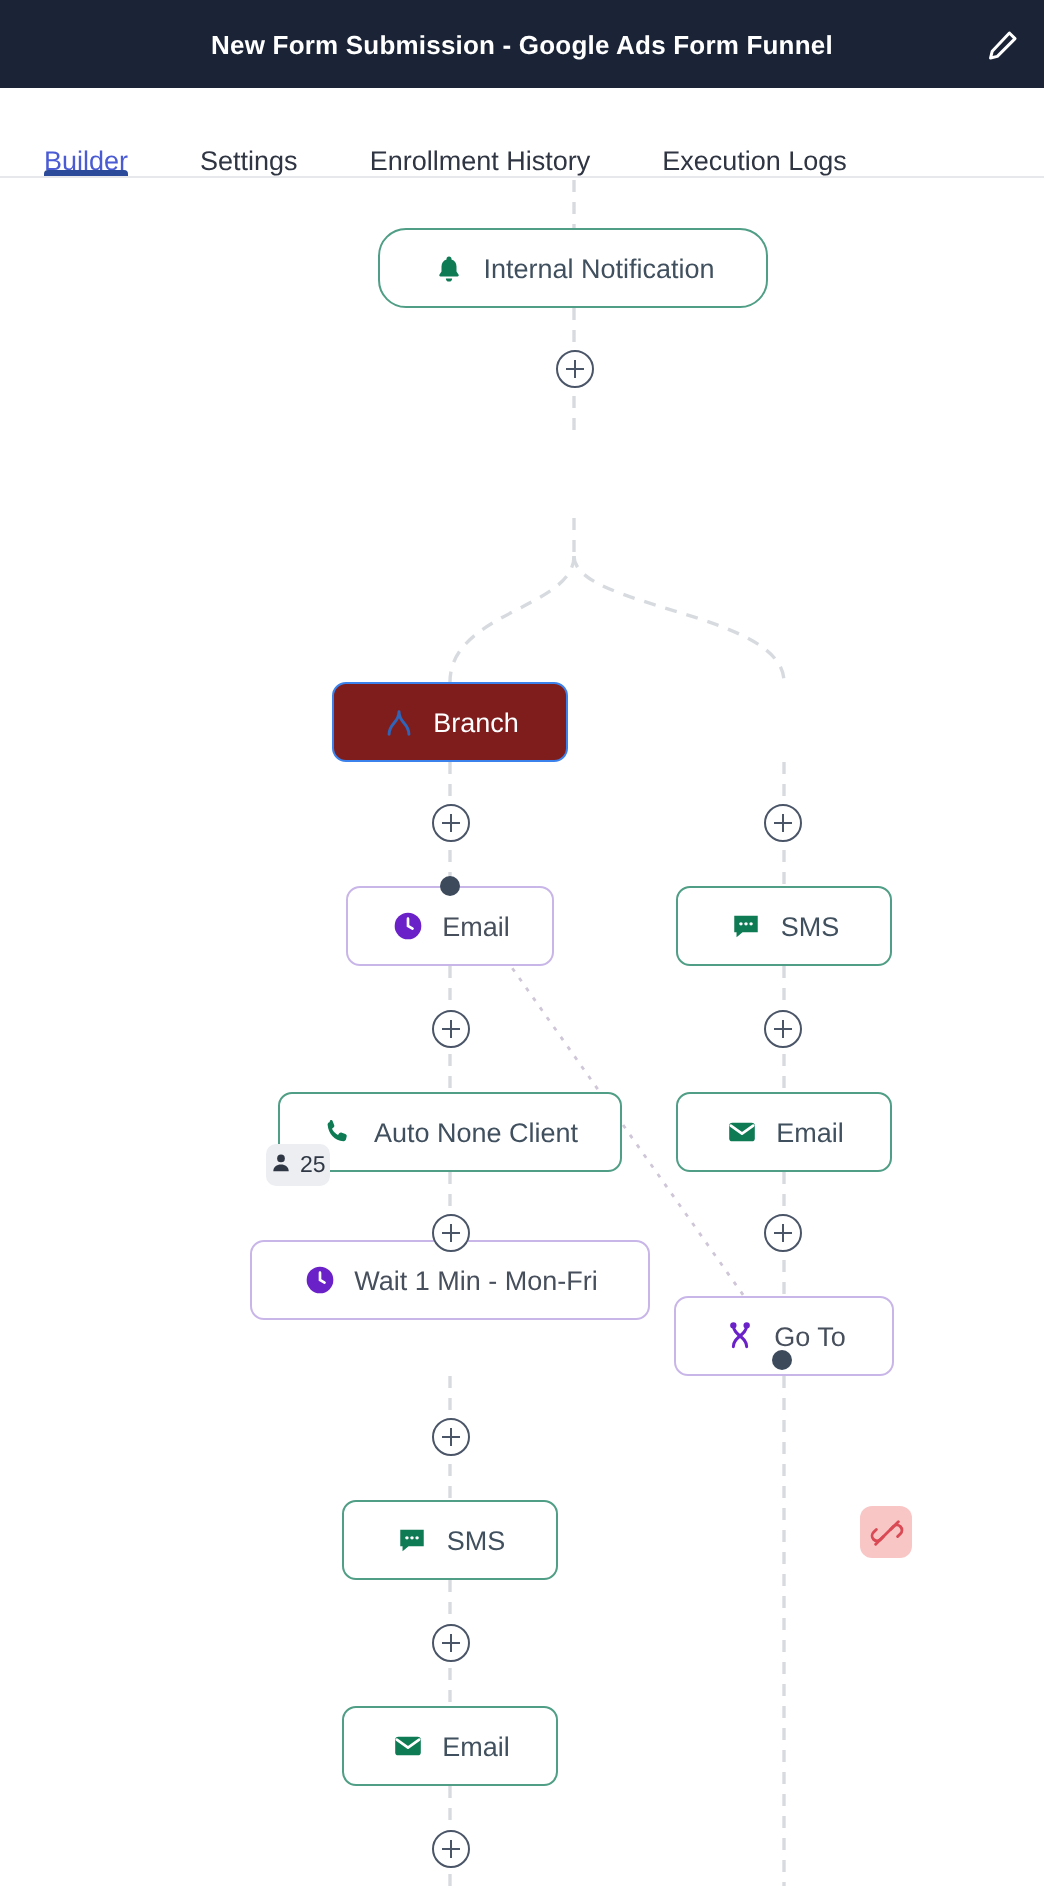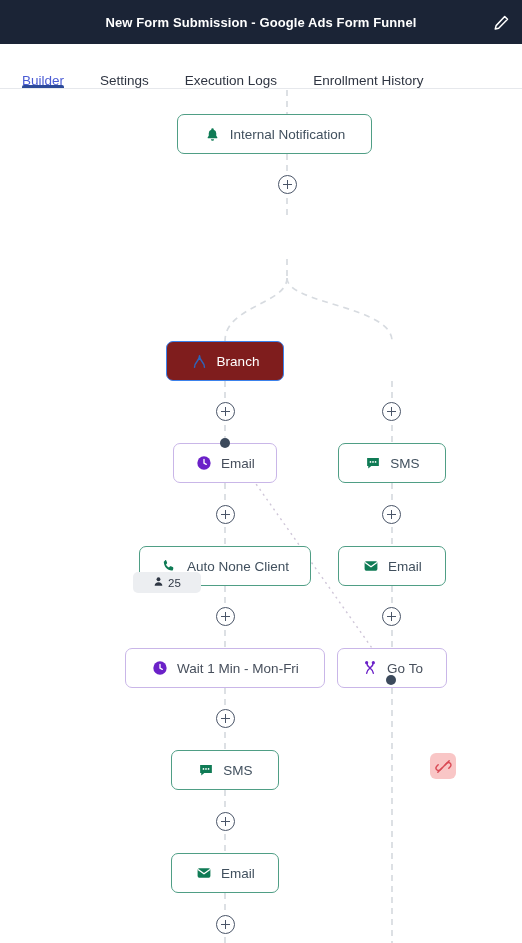--- a/index.html
+++ b/index.html
@@ -165,21 +165,21 @@
 
   
   .count-badge {
     position: absolute;
     height: 21px;
     border-radius: 5px;
     background: #eceef1;
     display: flex;
     align-items: center;
     gap: 4px;
-    padding: 0 20px;
+    padding: 0 2px;
     font-size: 11.5px;
     color: #2f3744;
     box-sizing: border-box;
     z-index: 9;
   }
   .unlink-badge {
     position: absolute;
     width: 26px;
     height: 26px;
     border-radius: 6px;
@@ -204,24 +204,24 @@
 </div>
 
 <div class="tabbar">
   <div class="tab active">
     <span>Builder</span>
   </div>
   <div class="tab">
     <span>Settings</span>
   </div>
   <div class="tab">
+    <span>Enrollment History</span>
+  </div>
+  <div class="tab">
     <span>Execution Logs</span>
-  </div>
-  <div class="tab">
-    <span>Enrollment History</span>
   </div>
 </div>
 
 <div class="canvas">
 
   <svg class="edges" viewBox="0 0 522 853">
     <g stroke="#d7dbe0" stroke-width="1.7" fill="none" stroke-dasharray="6 5">
 
       <path d="M287 0 V24"></path>
 
@@ -242,21 +242,21 @@
       <path d="M392 393 V456"></path>
       <path d="M392 496 V558"></path>
       <path d="M392 598 V853"></path>
     </g>
 
     <g stroke="#cfc6d8" stroke-width="1.4" fill="none" stroke-dasharray="2 4">
       <path d="M225 350 L391 585"></path>
     </g>
   </svg>
 
-  <div class="node green" style="left:177px; top:24px;  width:195px;">
+  <div class="node green" style="left:189px; top:24px;  width:195px;border-radius:14px;">
     <span class="ico">
       <svg width="15" height="15" viewBox="0 0 24 24" fill="#0f7b55">
           <path d="M12 2a2 2 0 0 1 2 2v.3A6 6 0 0 1 18 10v4l1.6 2.4a1 1 0 0 1-.8 1.6H5.2a1 1 0 0 1-.8-1.6L6 14v-4a6 6 0 0 1 4-5.7V4a2 2 0 0 1 2-2zM9.5 19.5h5a2.5 2.5 0 0 1-5 0z"></path>
         </svg>
     </span>
     <span class="label">Internal Notification</span>
   </div>
 
 
   <div class="node blue" style="left:166px; top:251px; width:118px;">
@@ -305,21 +305,21 @@
   <div class="node green" style="left:338px; top:456px; width:108px;">
     <span class="ico">
       <svg width="16" height="16" viewBox="0 0 24 24" fill="#0f7b55">
           <rect x="2.4" y="5" width="19.2" height="14" rx="2.4"></rect>
           <path d="M3.6 7.2L12 13.2l8.4-6" fill="none" stroke="#ffffff" stroke-width="2" stroke-linecap="round" stroke-linejoin="round"></path>
         </svg>
     </span>
     <span class="label">Email</span>
   </div>
 
-  <div class="node purple" style="left:125px; top:558px; width:200px;">
+  <div class="node purple" style="left:125px; top:530px; width:200px;">
     <span class="ico">
       <svg width="16" height="16" viewBox="0 0 24 24">
           <circle cx="12" cy="12" r="10" fill="#6b21c8"></circle>
           <path d="M12 6.5V12l3.4 2" fill="none" stroke="#ffffff" stroke-width="2" stroke-linecap="round"></path>
         </svg>
     </span>
     <span class="label">Wait 1 Min - Mon-Fri</span>
   </div>
 
   <div class="node purple" style="left:337px; top:558px; width:110px;">

